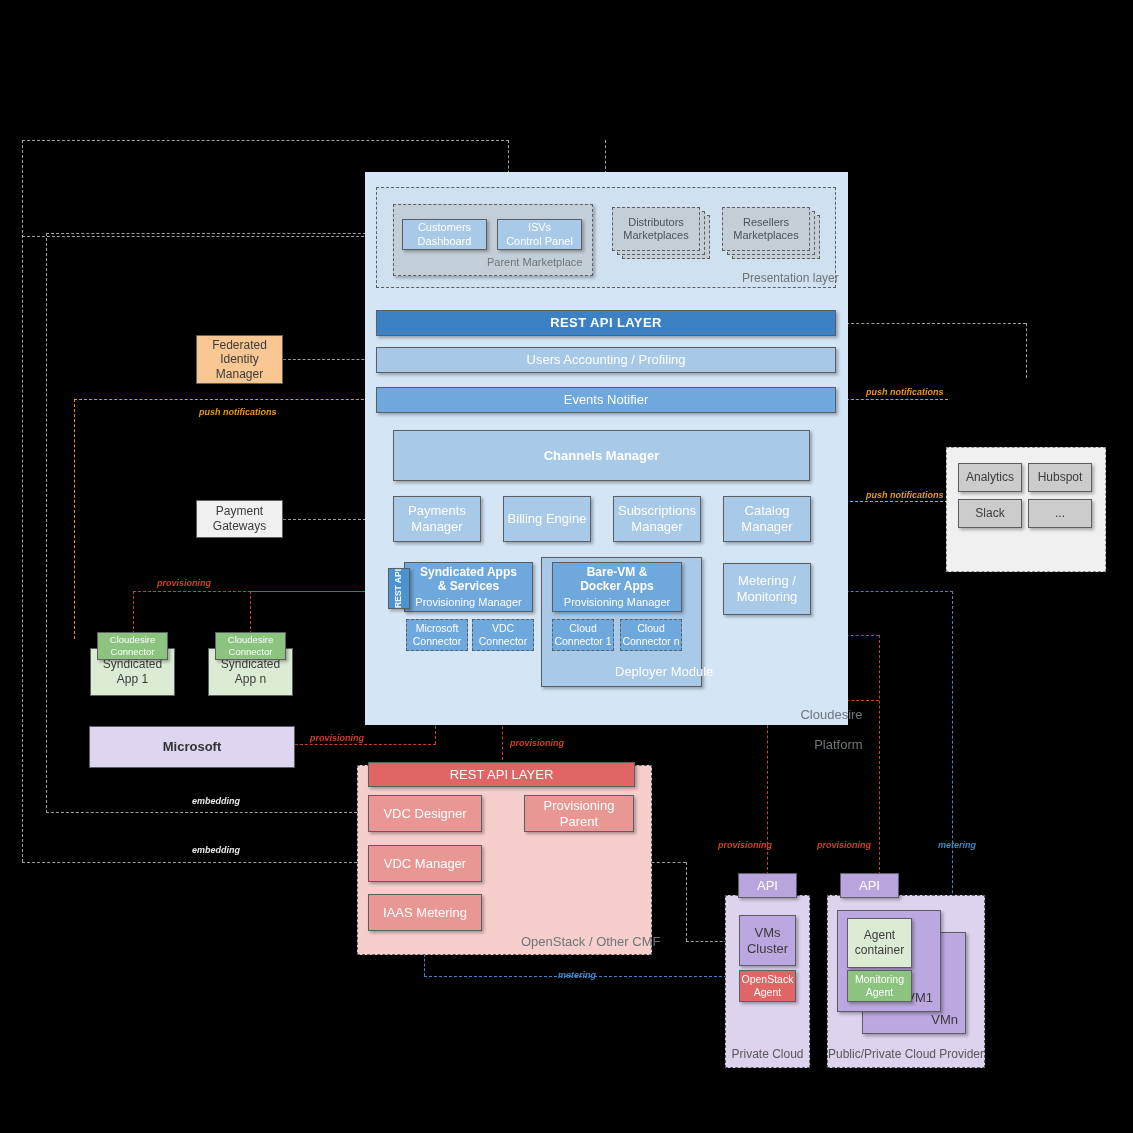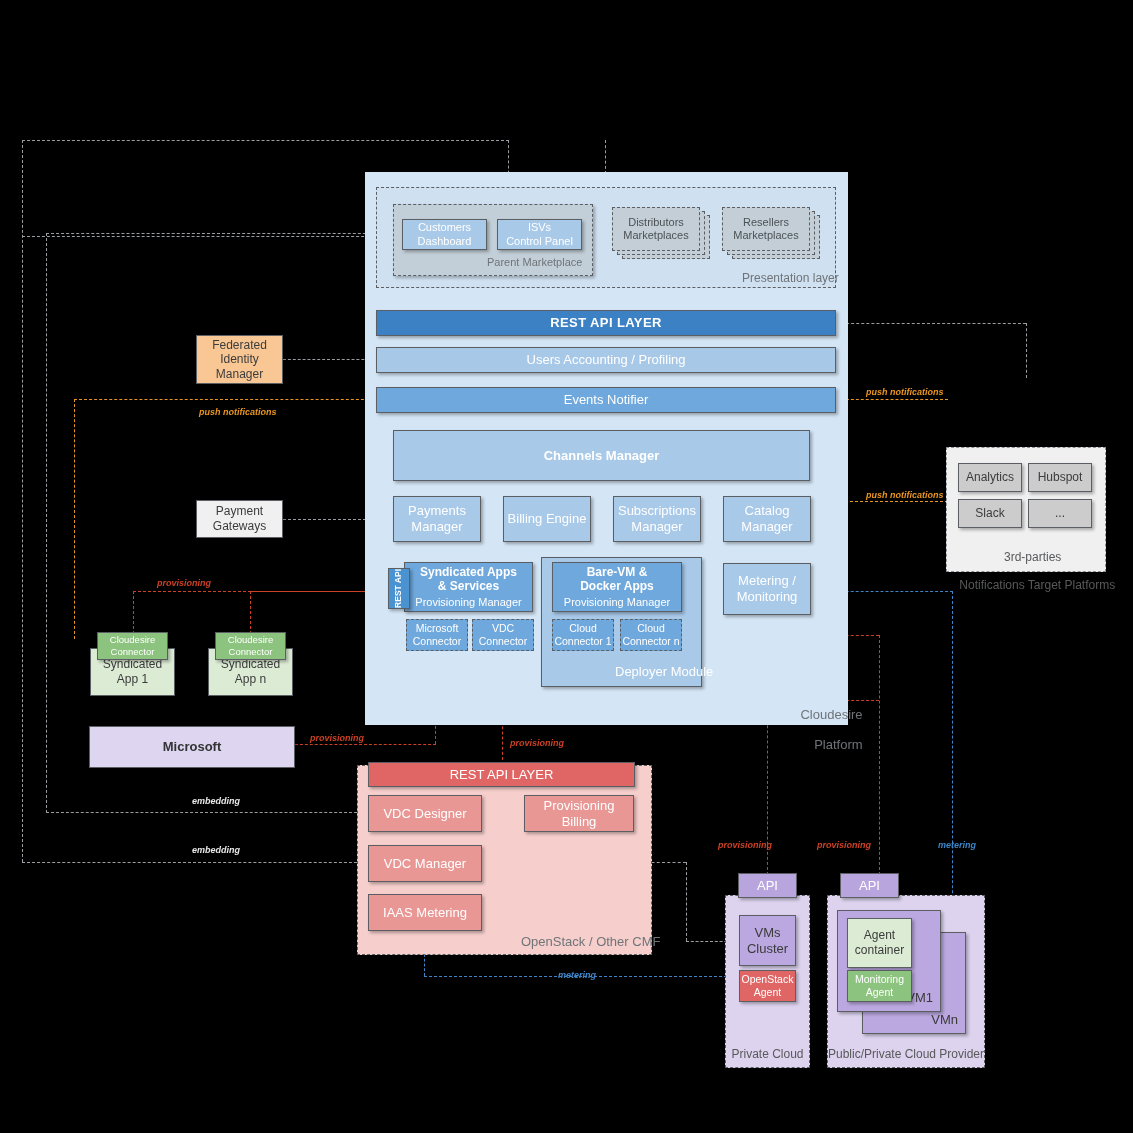--- a/index.html
+++ b/index.html
@@ -280,24 +280,20 @@
     <span>Cloudesire</span>
     <span>Connector</span>
   </div>
 
   <div class="box solid cl-ms" style="left:89px;top:726px;width:206px;height:42px;">
     <span class="t13 b">Microsoft</span>
   </div>
 
 
   <div class="box dashlight cl-greybox" style="left:946px;top:447px;width:160px;height:125px;"></div>
-  <div class="lbl t12 dkgrey-t" style="left:946px;top:536px;width:160px;text-align:center;">
-    <span>3rd-parties</span><br>
-    <span>Notifications Target Platforms</span>
-  </div>
   <div class="box solid cl-greytile t12" style="left:958px;top:463px;width:64px;height:29px;">
     <span>Analytics</span>
   </div>
   <div class="box solid cl-greytile t12" style="left:1028px;top:463px;width:64px;height:29px;">
     <span>Hubspot</span>
   </div>
   <div class="box solid cl-greytile t12" style="left:958px;top:499px;width:64px;height:29px;">
     <span>Slack</span>
   </div>
   <div class="box solid cl-greytile t12" style="left:1028px;top:499px;width:64px;height:29px;">
@@ -314,21 +310,21 @@
     <span>VDC Designer</span>
   </div>
   <div class="box solid cl-ostile t13" style="left:368px;top:845px;width:114px;height:37px;">
     <span>VDC Manager</span>
   </div>
   <div class="box solid cl-ostile t13" style="left:368px;top:894px;width:114px;height:37px;">
     <span>IAAS Metering</span>
   </div>
   <div class="box solid cl-ostile t13" style="left:524px;top:795px;width:110px;height:37px;">
     <span>Provisioning</span>
-    <span>Billing</span>
+    <span>Parent</span>
   </div>
 
   <div class="box dash cl-purple-lt" style="left:725px;top:895px;width:85px;height:173px;"></div>
   <div class="lbl t12 dkgrey-t" style="left:725px;top:1047px;width:85px;text-align:center;">Private Cloud</div>
   <div class="box solid cl-purple t13" style="left:738px;top:873px;width:59px;height:25px;">
     <span>API</span>
   </div>
   <div class="box solid cl-purple2 t13" style="left:739px;top:915px;width:57px;height:51px;">
     <span>VMs</span>
     <span>Cluster</span>

